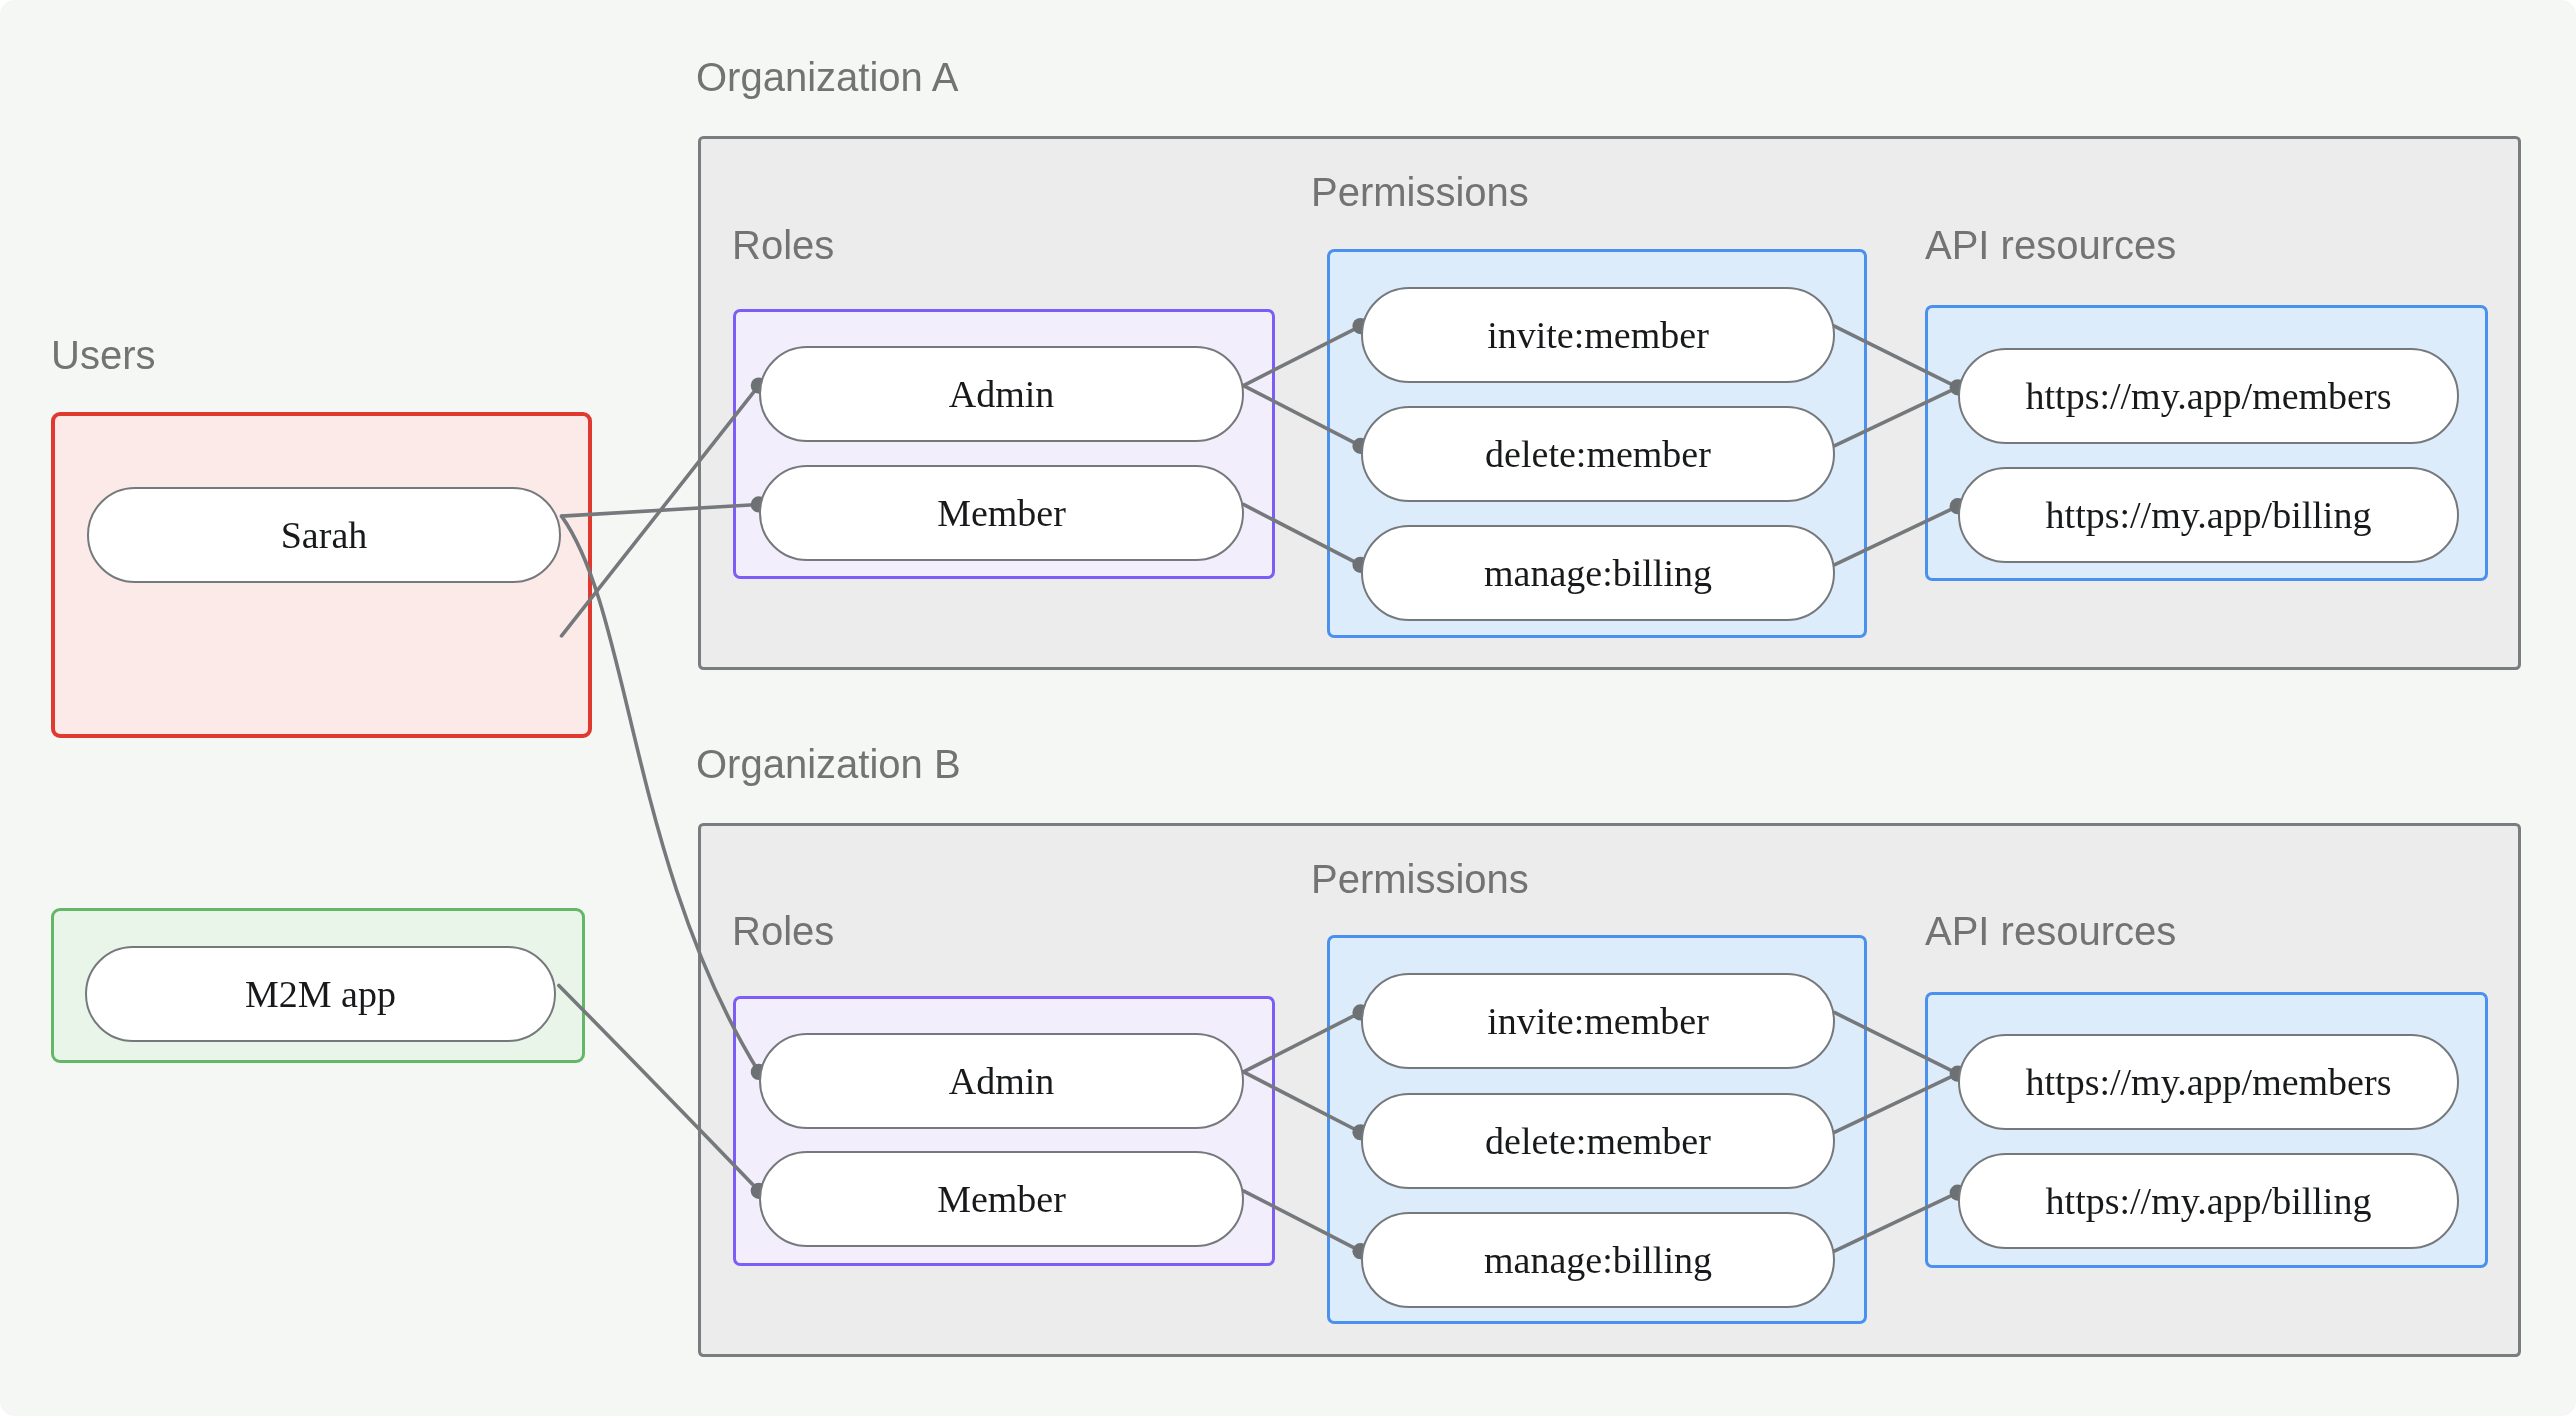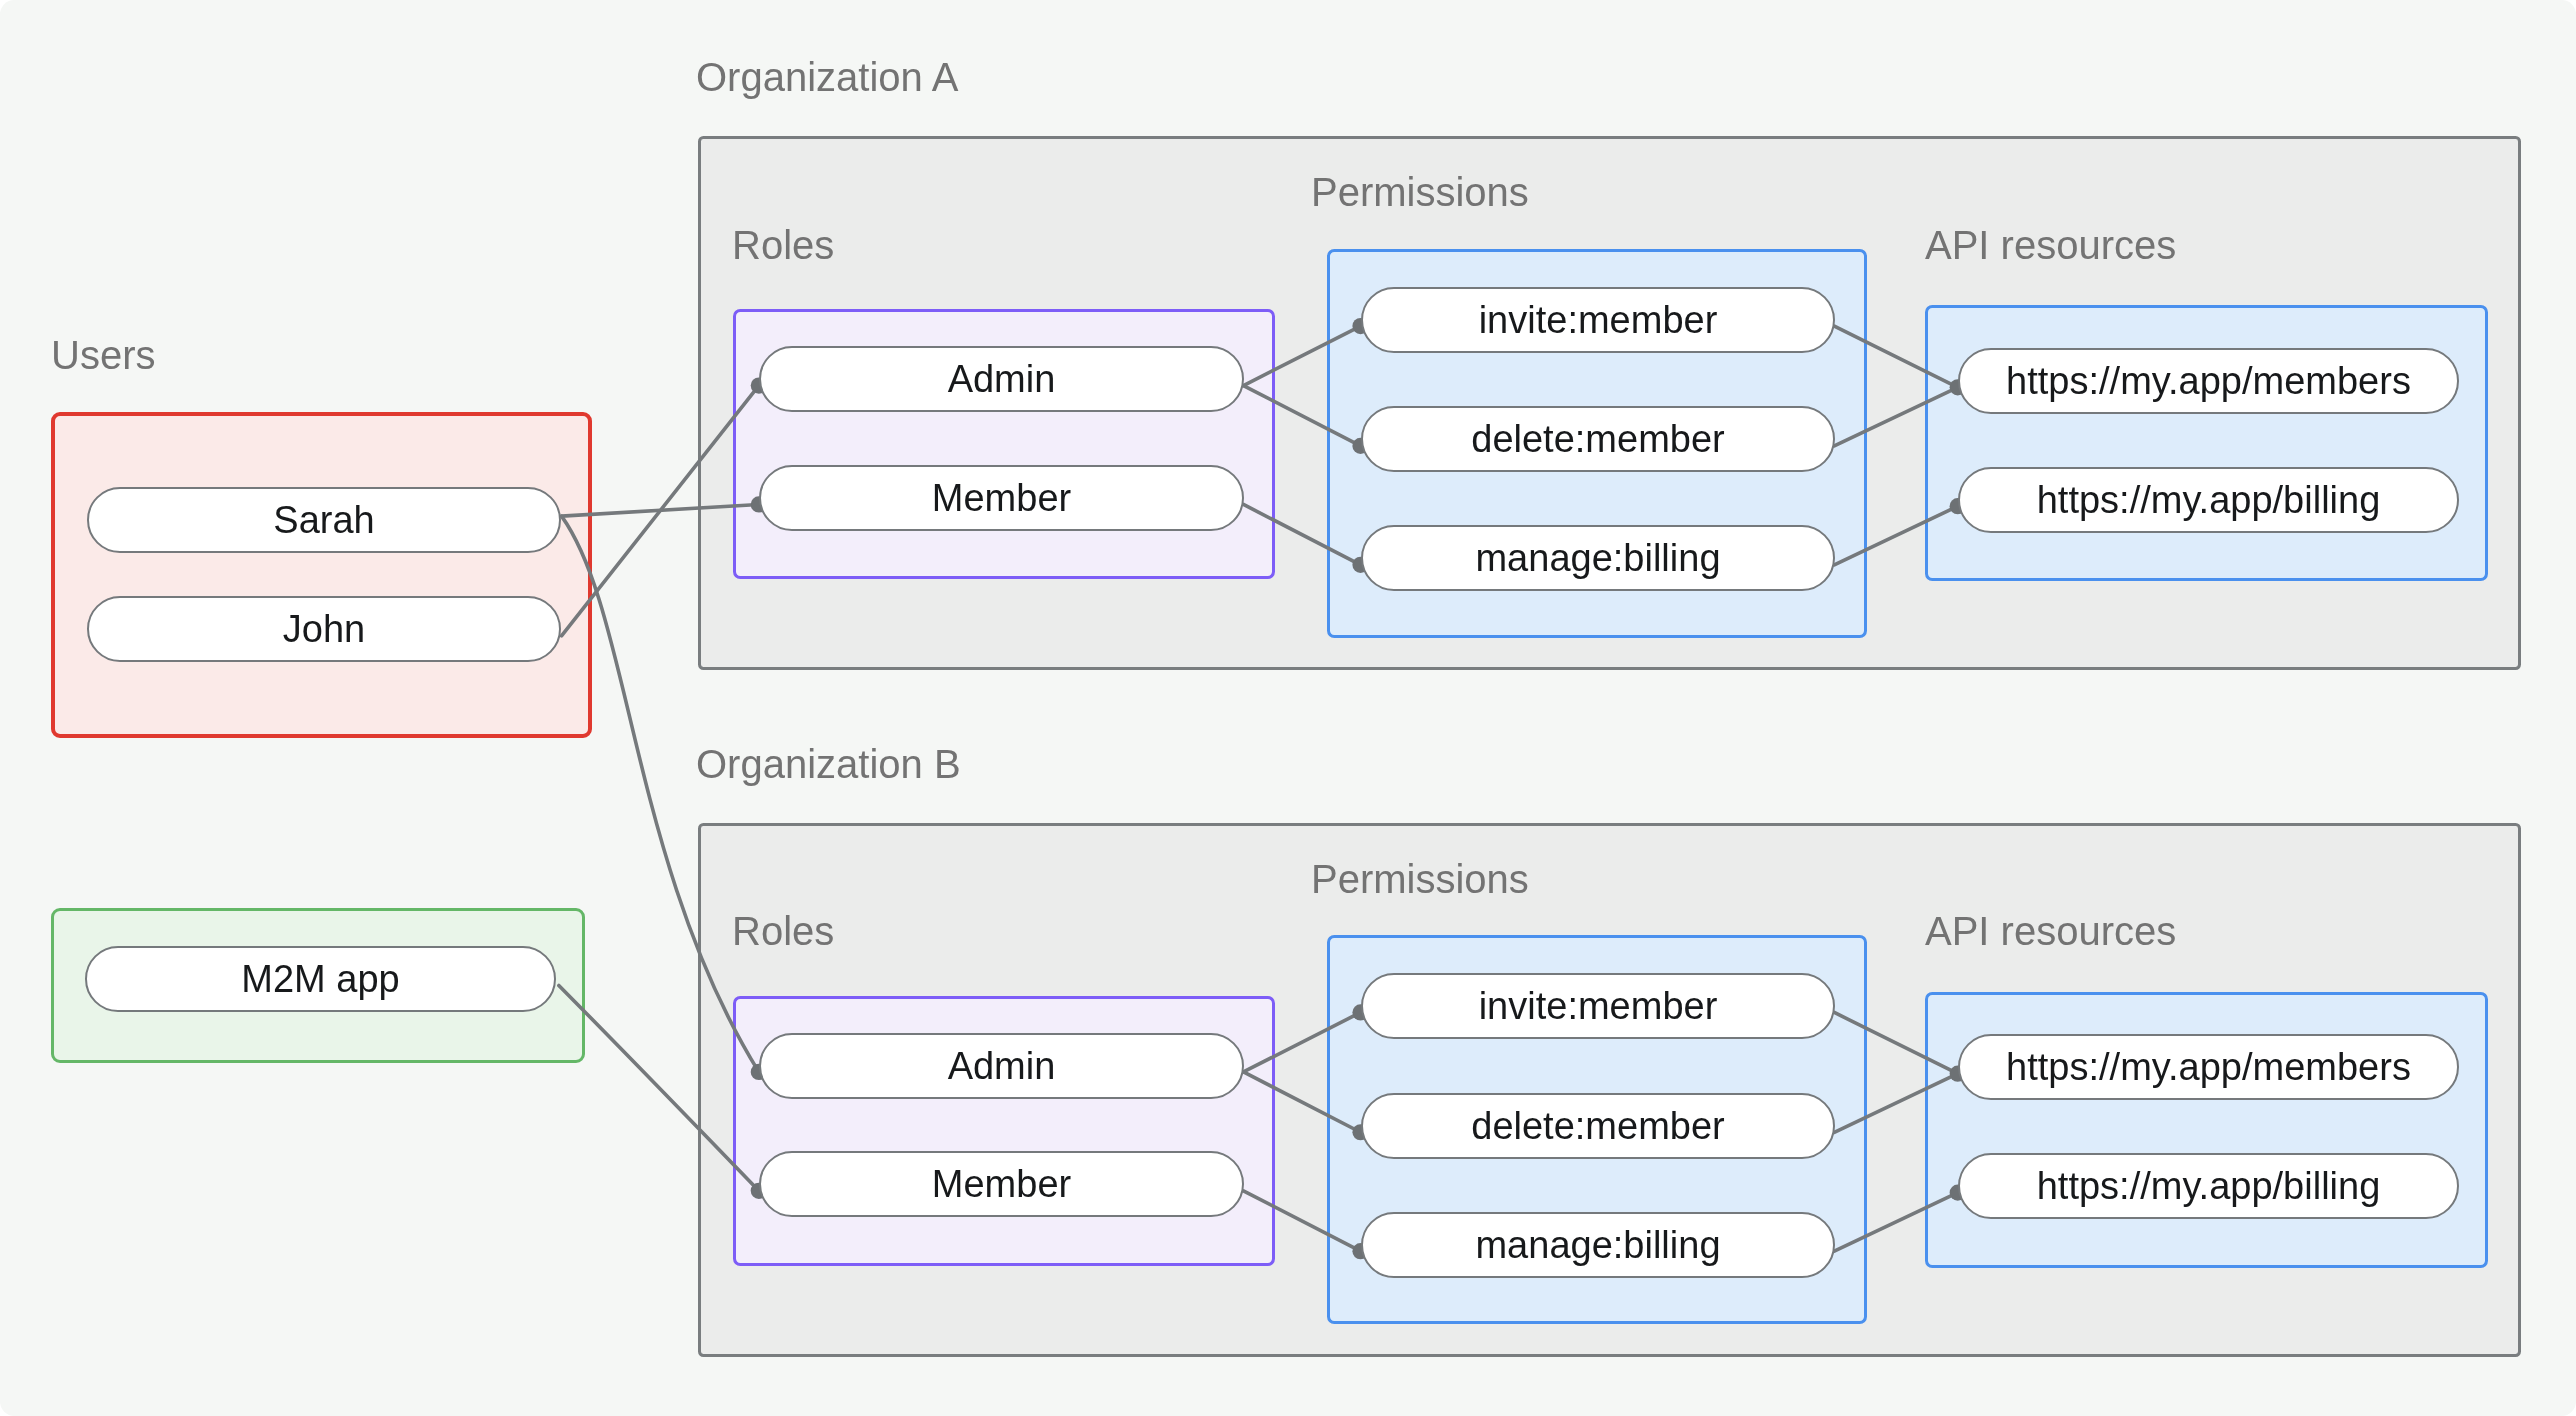--- a/index.html
+++ b/index.html
@@ -12,24 +12,24 @@
     font-family:"Liberation Sans","DejaVu Sans",sans-serif;
     color:#17191b;
   }
   .group{position:absolute;box-sizing:border-box;}
   .org-box{background:#ebeceb;border:3.6px solid #797d7f;border-radius:5.4px;}
   .users-box{background:#fbeae8;border:4.5px solid #e0392f;border-radius:9px;}
   .m2m-box{background:#e9f5e9;border:3.6px solid #64b767;border-radius:9px;}
   .roles-box{background:#f3eefb;border:3.6px solid #7d5df7;border-radius:7.2px;}
   .blue-box{background:#ddecfb;border:3.6px solid #4a90ee;border-radius:7.2px;}
   .pill{
-    position:absolute;box-sizing:border-box;height:66px;
+    position:absolute;box-sizing:border-box;height:96px;
     background:#ffffff;border:2.7px solid #75797c;border-radius:54px;
     display:flex;align-items:center;justify-content:center;
-    font-size:38px;color:#17191b;white-space:nowrap;
+    font-size:38px;color:#17191b;white-space:nowrap;font-family:Liberation Serif, serif;
   }
   .label{
     position:absolute;font-size:40px;line-height:47px;
     color:#737373;white-space:nowrap;
   }
   svg.edges{position:absolute;left:0;top:0;pointer-events:none;}
   svg.edges path, svg.edges line{stroke:#75797c;stroke-width:4;fill:none;stroke-linecap:round;}
   svg.edges circle{fill:#6d7174;stroke:none;}
 </style>
 </head>
@@ -90,21 +90,20 @@
   <div class="label" style="left:732px;top:222px;">Roles</div>
   <div class="label" style="left:1311px;top:169px;">Permissions</div>
   <div class="label" style="left:1925px;top:222px;">API resources</div>
 
   <div class="label" style="left:696px;top:741px;">Organization B</div>
   <div class="label" style="left:732px;top:908px;">Roles</div>
   <div class="label" style="left:1311px;top:856px;">Permissions</div>
   <div class="label" style="left:1925px;top:908px;">API resources</div>
 
   <div class="pill" style="left:87px;top:487px;width:474px;">Sarah</div>
-  <div class="pill" style="left:87px;top:596px;width:474px;">John</div>
   <div class="pill" style="left:85px;top:946px;width:471px;">M2M app</div>
 
   <div class="pill" style="left:759px;top:346px;width:485px;">Admin</div>
   <div class="pill" style="left:759px;top:465px;width:485px;">Member</div>
   <div class="pill" style="left:1361px;top:287px;width:474px;">invite:member</div>
   <div class="pill" style="left:1361px;top:406px;width:474px;">delete:member</div>
   <div class="pill" style="left:1361px;top:525px;width:474px;">manage:billing</div>
   <div class="pill" style="left:1958px;top:348px;width:501px;">https://my.app/members</div>
   <div class="pill" style="left:1958px;top:467px;width:501px;">https://my.app/billing</div>
 

